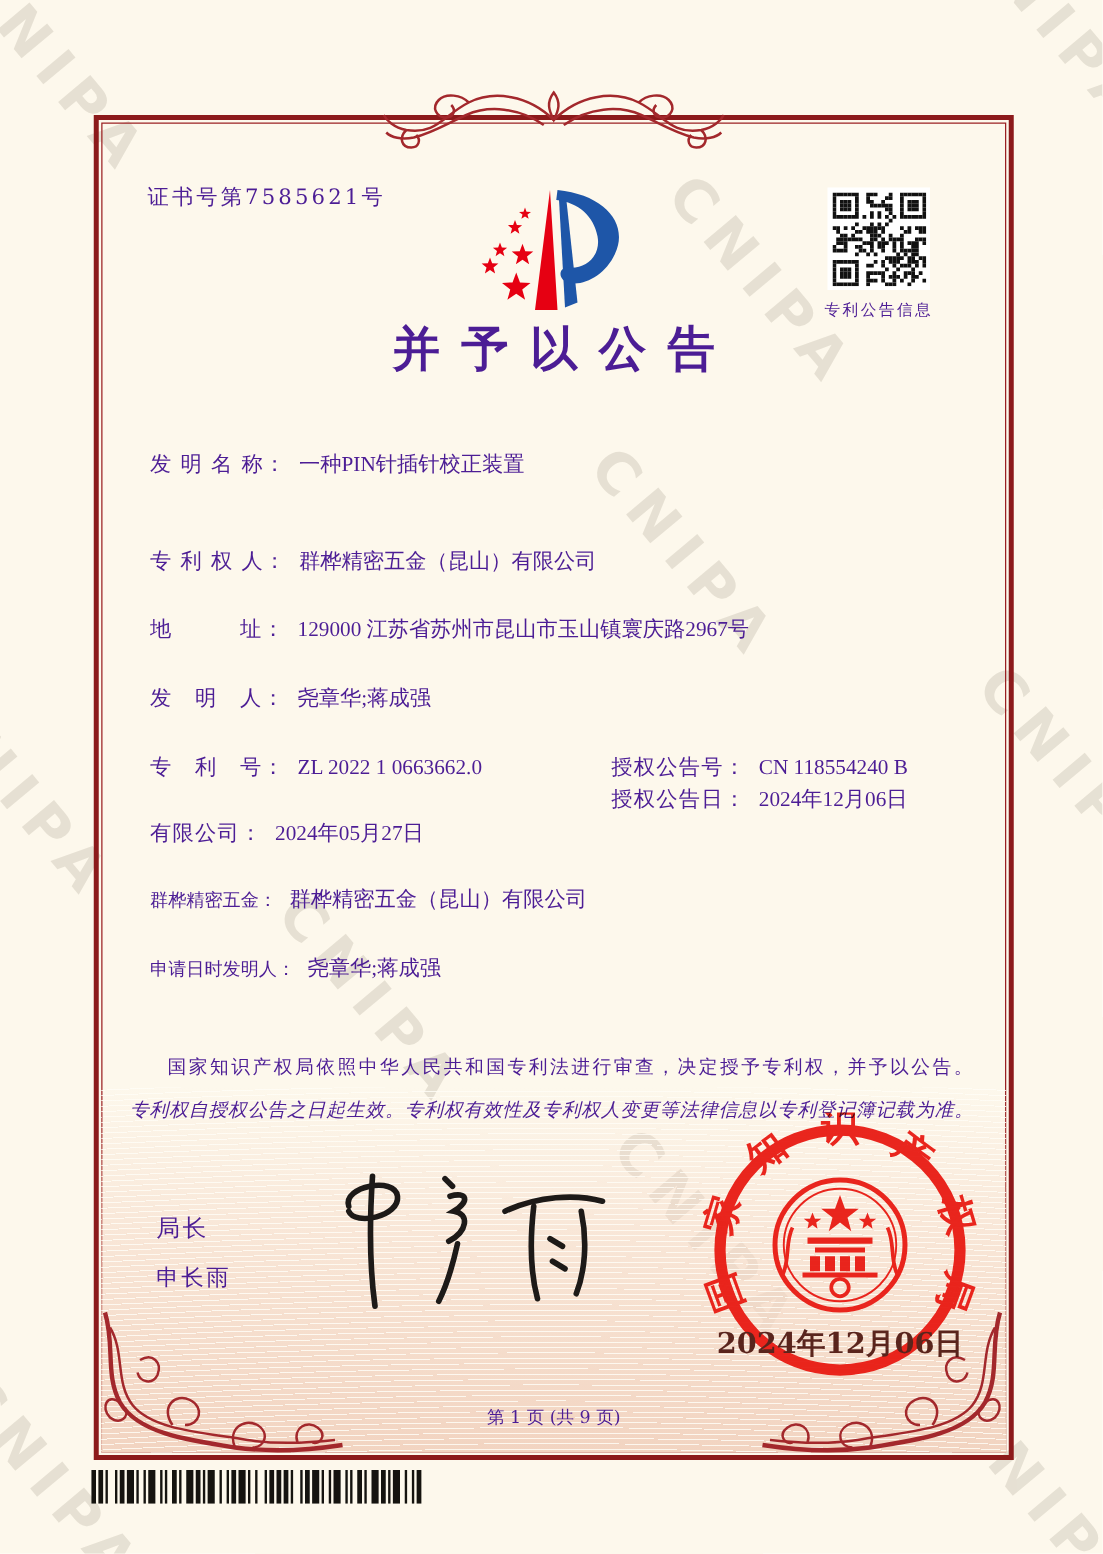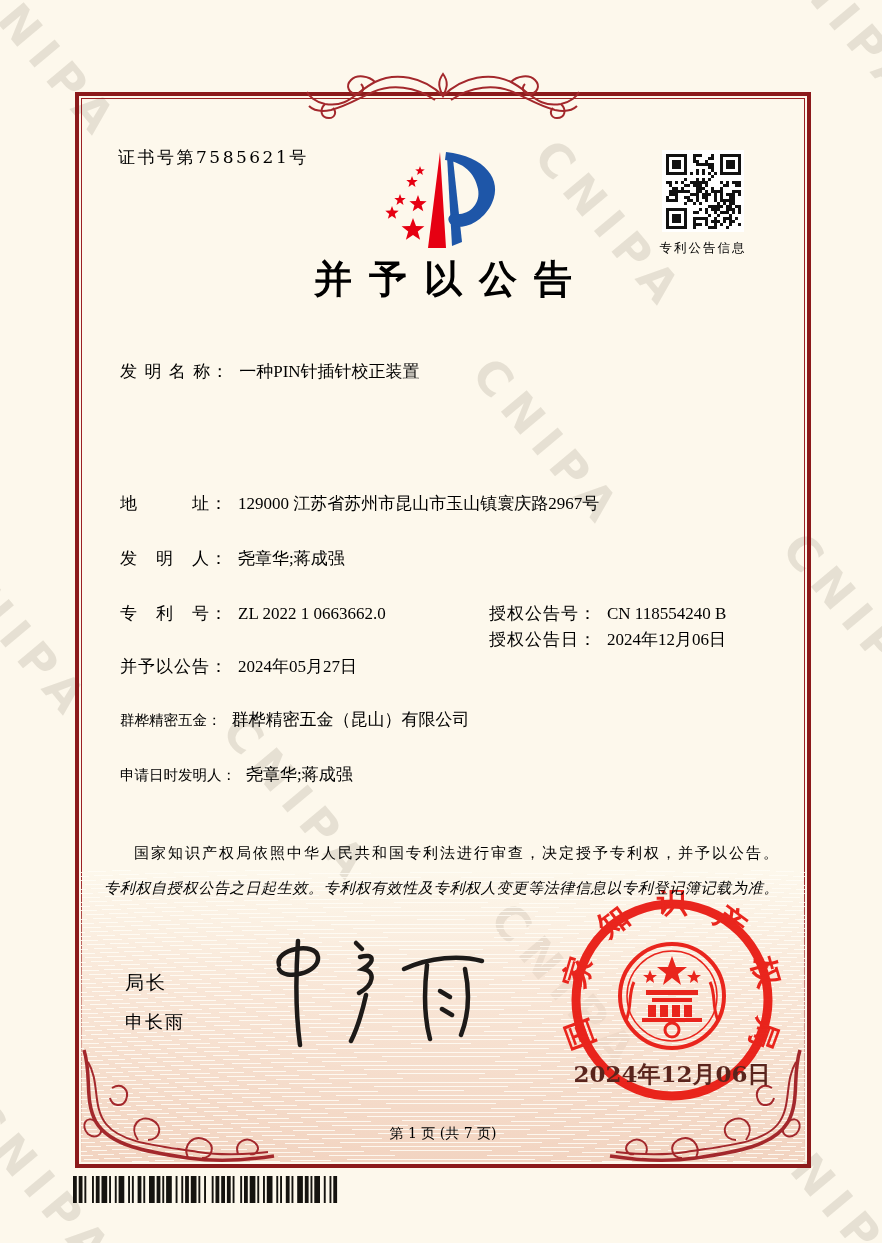--- a/index.html
+++ b/index.html
@@ -17,21 +17,21 @@
          border:4px solid #8c1a1b;box-sizing:border-box;z-index:2;}
   .frame::after{content:"";position:absolute;inset:2px;border:1px solid #9b2023;}
 
   
   .guilloche{position:absolute;left:81px;top:870px;width:724px;height:292px;z-index:2;
     background:
       repeating-radial-gradient(1600px 760px at 360px 1850px,
         rgba(255,253,246,.85) 0 1.6px, rgba(255,253,246,0) 1.6px 9px),
       linear-gradient(to bottom, rgba(246,219,203,0) 0%, rgba(245,216,198,.55) 40%, #f2d4c1 100%);}
 
-  .content{position:absolute;inset:0;z-index:3;color:#000000;}
+  .content{position:absolute;inset:0;z-index:3;color:#4c1d95;}
 
   .certno{position:absolute;left:118px;top:146px;font-size:17px;letter-spacing:2.5px;}
   .title{position:absolute;left:75px;width:736px;top:254px;text-align:center;
          font-size:38px;font-weight:600;letter-spacing:17px;padding-left:17px;box-sizing:border-box;}
 
   .qrbox{position:absolute;left:662px;top:150px;width:82px;height:82px;background:#fff;
          display:flex;align-items:center;justify-content:center;}
   .qrlabel{position:absolute;left:648px;top:240px;width:110px;text-align:center;
            font-size:12.5px;letter-spacing:2px;}
 
@@ -429,34 +429,37 @@
           <rect x="60" y="72" width="3" height="3" fill="#111"></rect>
         </svg>
     </div>
     <div class="qrlabel">专利公告信息</div>
 
     <div class="title">并予以公告</div>
 
     <div class="row" style="left:120px;top:360px">
       <span class="lb">发 明 名 称：</span><span class="val">一种PIN针插针校正装置</span>
     </div>
+    <div class="row" style="left:120px;top:437px">
+      <span class="lb">专 利 权 人：</span><span class="val">群桦精密五金（昆山）有限公司</span>
+    </div>
     <div class="row" style="left:120px;top:492px">
       <span class="lb">地　　　址：</span><span class="val">129000 江苏省苏州市昆山市玉山镇寰庆路2967号</span>
     </div>
     <div class="row" style="left:120px;top:547px">
       <span class="lb">发　明　人：</span><span class="val">尧章华;蒋成强</span>
     </div>
     <div class="row" style="left:120px;top:602px">
       <span class="lb">专　利　号：</span><span class="val">ZL 2022 1 0663662.0</span>
     </div>
     <div class="row" style="left:489px;top:602px">
       <span class="lb">授权公告号：</span><span class="val">CN 118554240 B</span>
     </div>
     <div class="row" style="left:120px;top:655px">
-      <span class="lb">并予以公告：</span><span class="val">2024年05月27日</span>
+      <span class="lb">有限公司：</span><span class="val">2024年05月27日</span>
     </div>
     <div class="row" style="left:489px;top:628px">
       <span class="lb">授权公告日：</span><span class="val">2024年12月06日</span>
     </div>
     <div class="row" style="left:120px;top:708px">
       <span class="lb lb-sm">群桦精密五金：</span><span class="val">群桦精密五金（昆山）有限公司</span>
     </div>
     <div class="row" style="left:120px;top:763px">
       <span class="lb lb-sm">申请日时发明人：</span><span class="val">尧章华;蒋成强</span>
     </div>
@@ -504,21 +507,21 @@
         <rect x="110" y="115" width="8" height="12" stroke="none"></rect>
         <rect x="122" y="115" width="8" height="12" stroke="none"></rect>
         <rect x="80" y="128" width="60" height="4" stroke="none"></rect>
         <circle cx="110" cy="140" r="7" fill="none" stroke-width="3"></circle>
         <path d="M64,130 C70,118 66,104 72,92" fill="none" stroke-width="3"></path>
         <path d="M156,130 C150,118 154,104 148,92" fill="none" stroke-width="3"></path>
       </g>
       <text x="110" y="192" text-anchor="middle" font-size="23" font-weight="bold" fill="#4d150e" font-family="DejaVu Serif, Liberation Serif, serif">2024年12月06日</text>
     </svg>
 
-    <div class="footer">第 1 页 (共 7 页)</div>
+    <div class="footer">第 1 页 (共 9 页)</div>
 
     <svg class="barcode" id="barcode-svg" viewBox="0 0 268 27">
         <rect x="0" y="0" width="3.8" height="27" fill="#15130f"></rect>
         <rect x="5.699999999999999" y="0" width="3.8" height="27" fill="#15130f"></rect>
         <rect x="11.4" y="0" width="1.9" height="27" fill="#15130f"></rect>
         <rect x="19" y="0" width="1.9" height="27" fill="#15130f"></rect>
         <rect x="22.799999999999997" y="0" width="3.8" height="27" fill="#15130f"></rect>
         <rect x="28.499999999999996" y="0" width="5.699999999999999" height="27" fill="#15130f"></rect>
         <rect x="36.099999999999994" y="0" width="1.9" height="27" fill="#15130f"></rect>
         <rect x="41.79999999999999" y="0" width="1.9" height="27" fill="#15130f"></rect>

